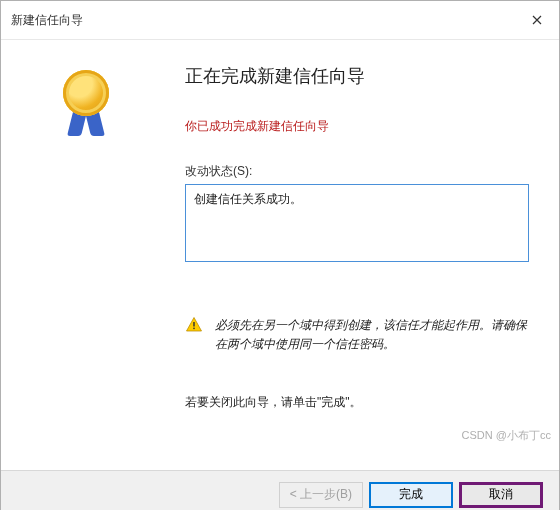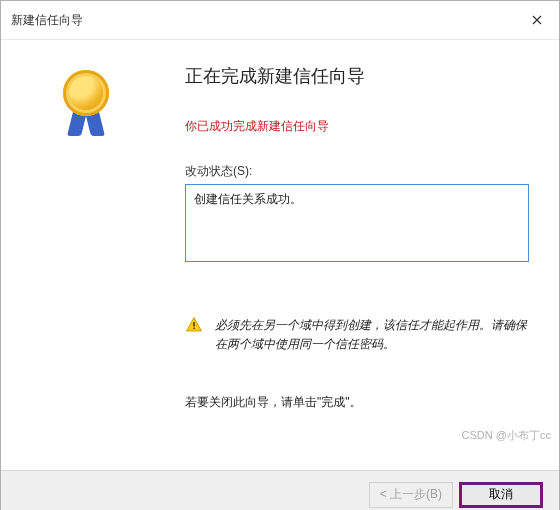--- a/index.html
+++ b/index.html
@@ -81,17 +81,18 @@
         </span>
         <div class="warn-text">必须先在另一个域中得到创建，该信任才能起作用。请确保在两个域中使用同一个信任密码。</div>
       </div>
 
       <div class="closing">若要关闭此向导，请单击"完成"。</div>
     </div>
   </div>
 
   <div class="footer">
     <button class="btn disabled" disabled="">&lt; 上一步(B)</button>
+    <button class="btn default">完成</button>
     <button class="btn">取消</button>
   </div>
 
   <div class="watermark">CSDN @小布丁cc</div>
 </div>
 
 </body></html>

